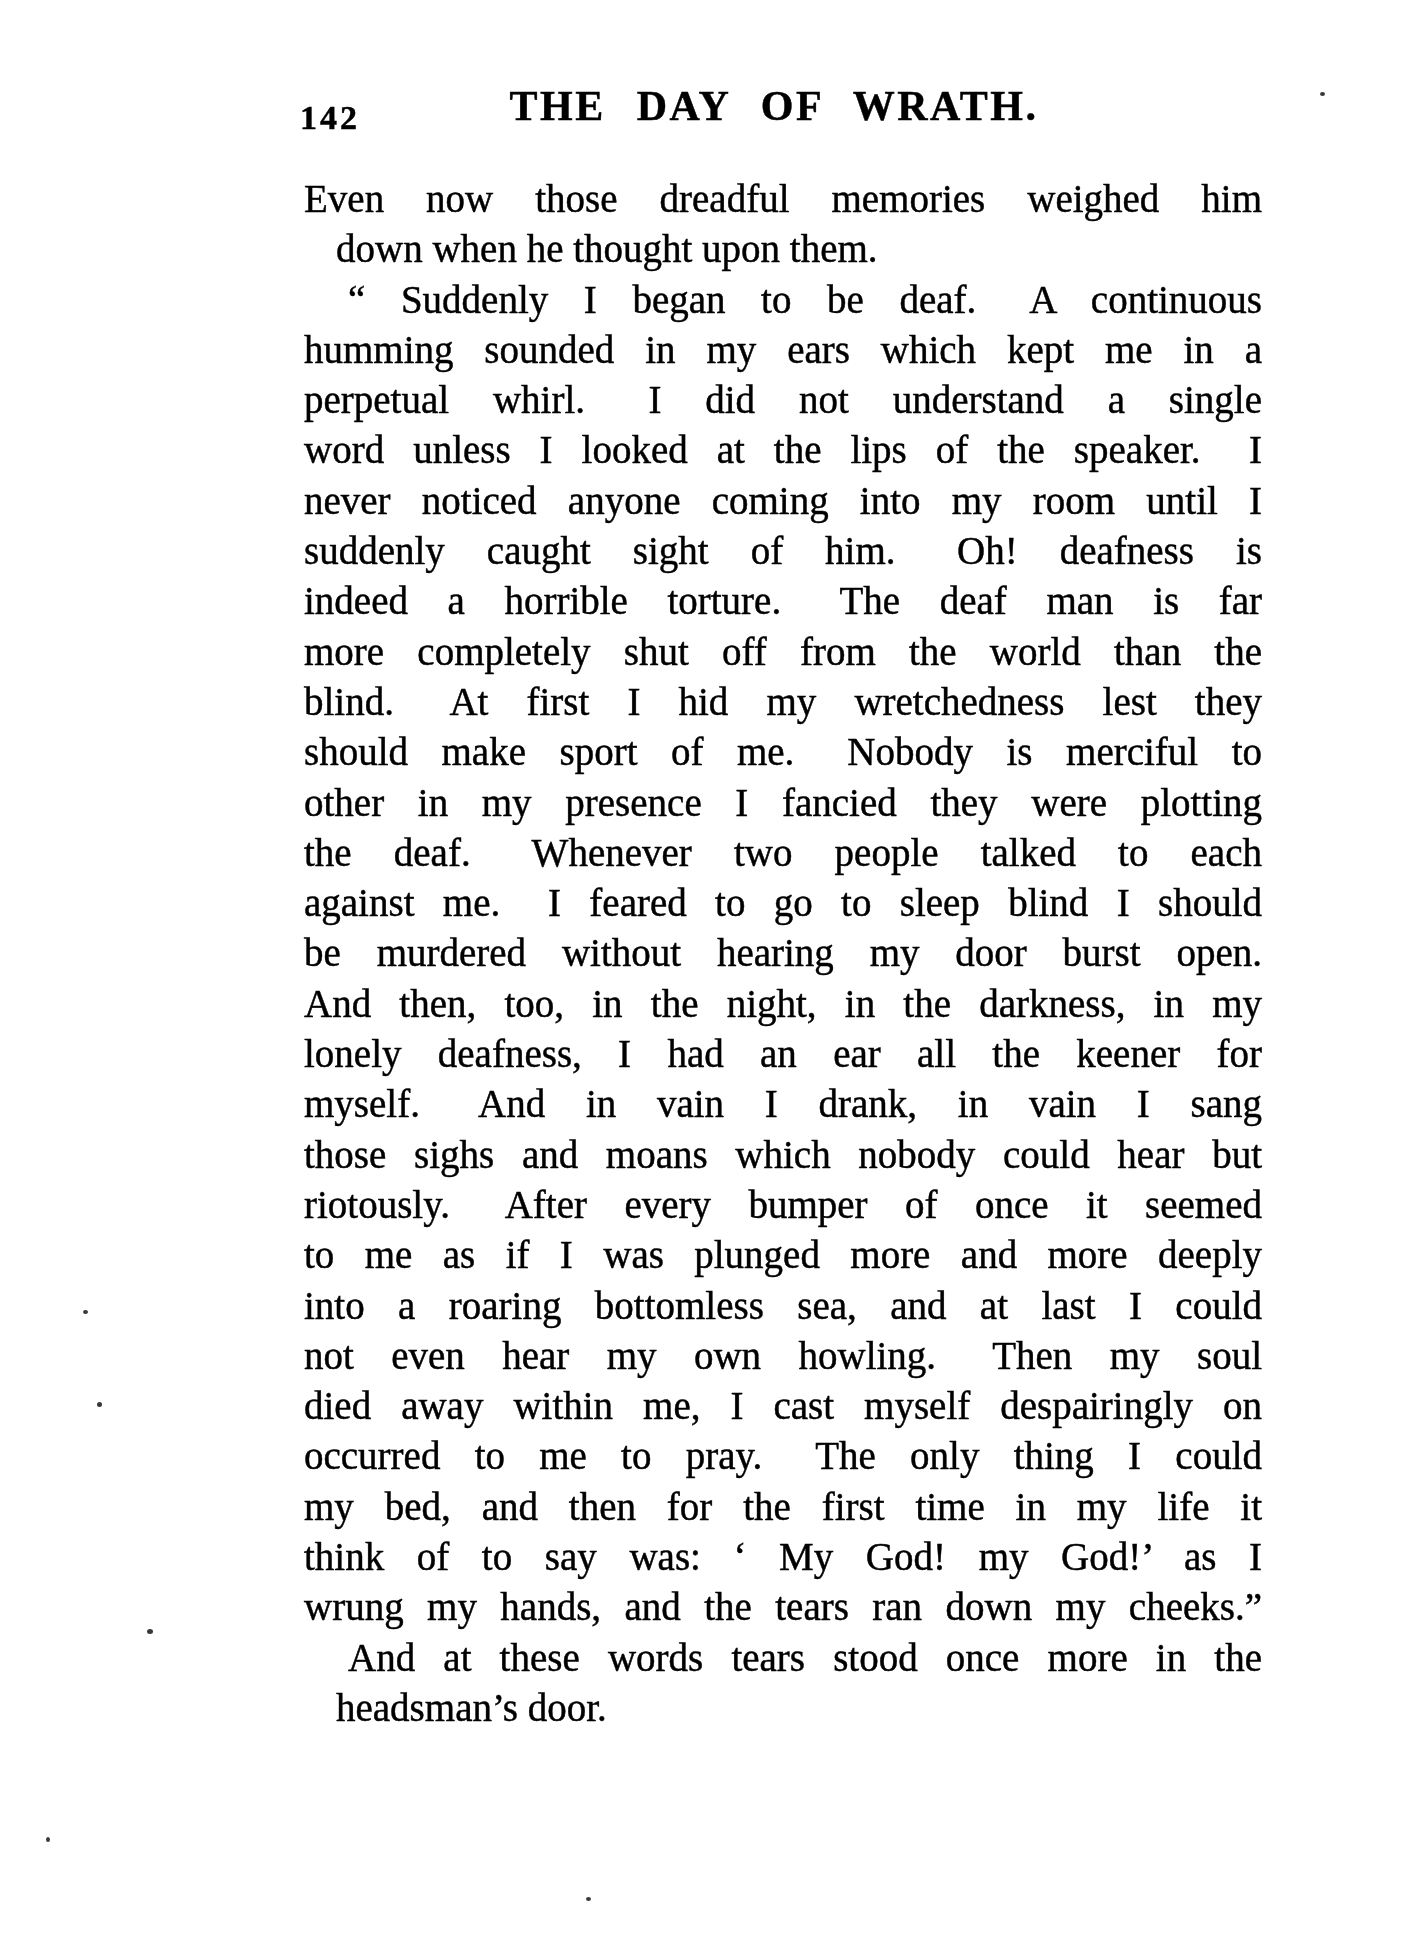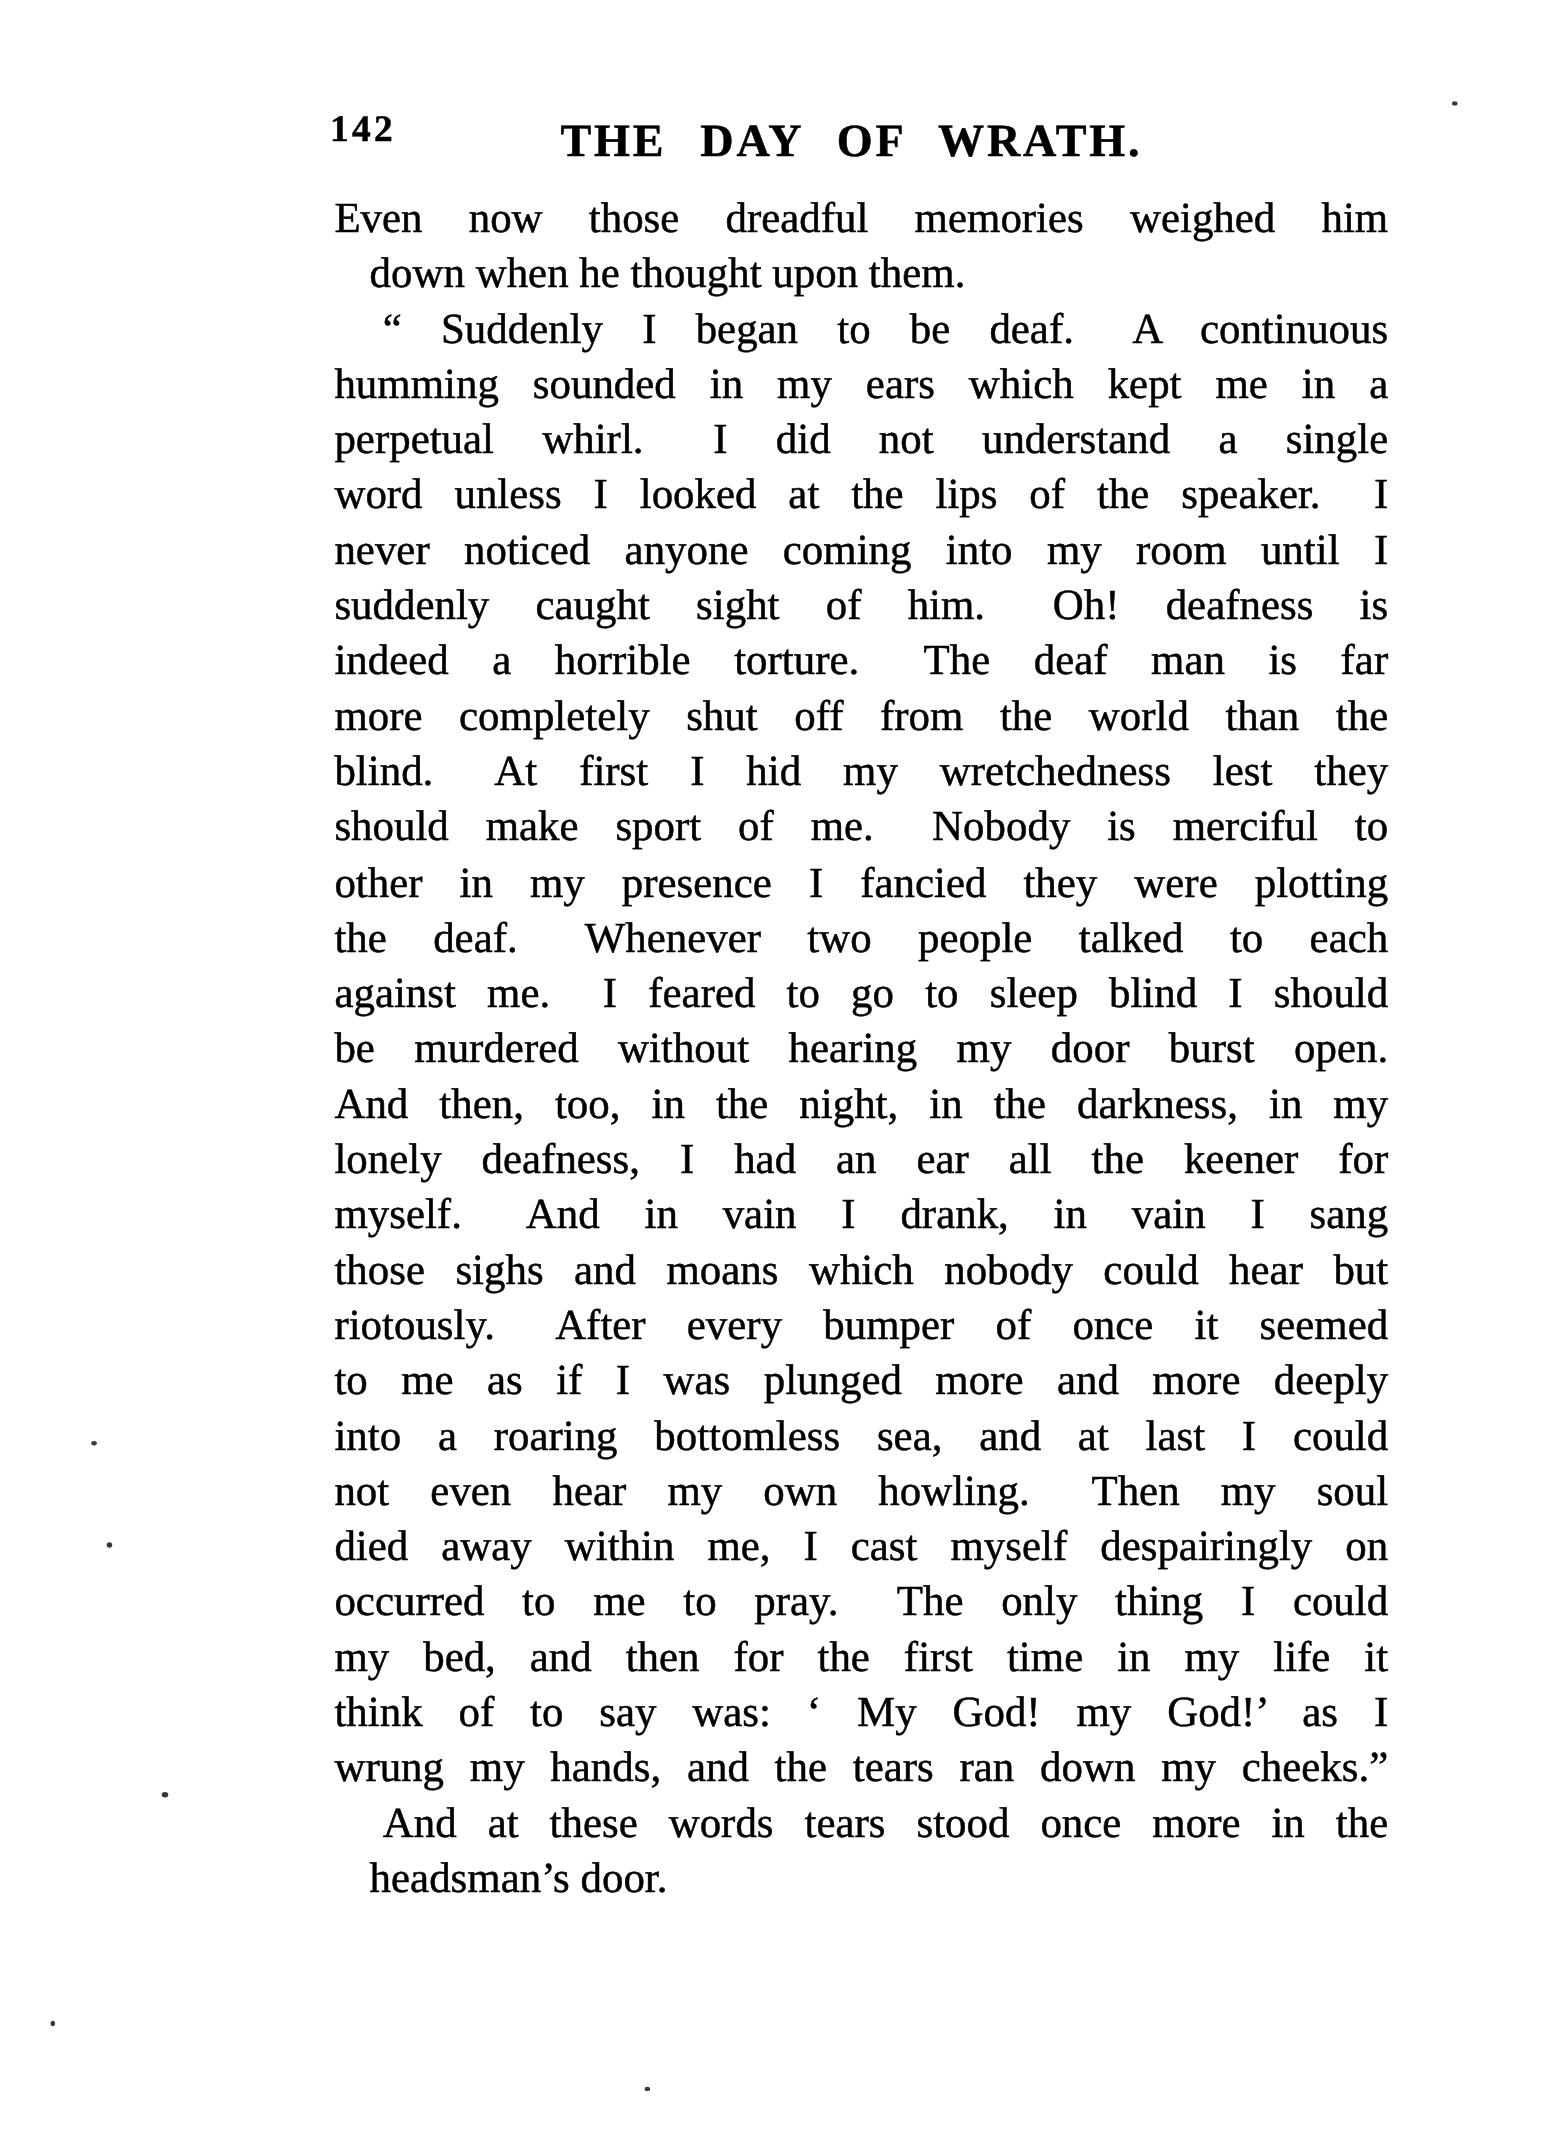--- a/index.html
+++ b/index.html
@@ -28,21 +28,20 @@
     position: absolute;
     left: 295px;
     top: 82px;
     width: 958px;
     text-align: center;
     font-size: 42px;
     font-weight: 700;
     letter-spacing: 2.5px;
     word-spacing: 18px;
     white-space: nowrap;
-    margin-top: 23px;
   }
 
   
   .page-body {
     position: absolute;
     left: 304px;
     top: 174px;
     width: 958px;
     font-size: 39px;
     line-height: 50.3px;

